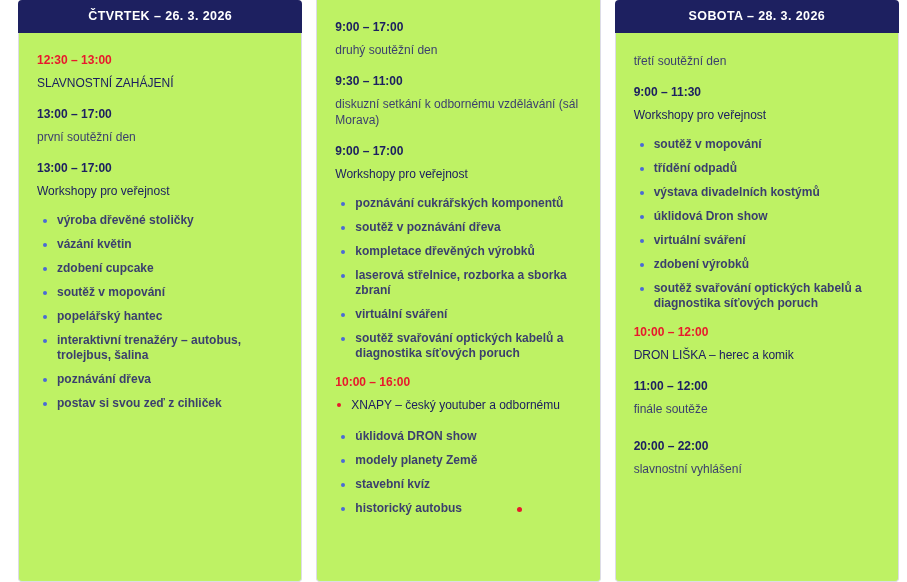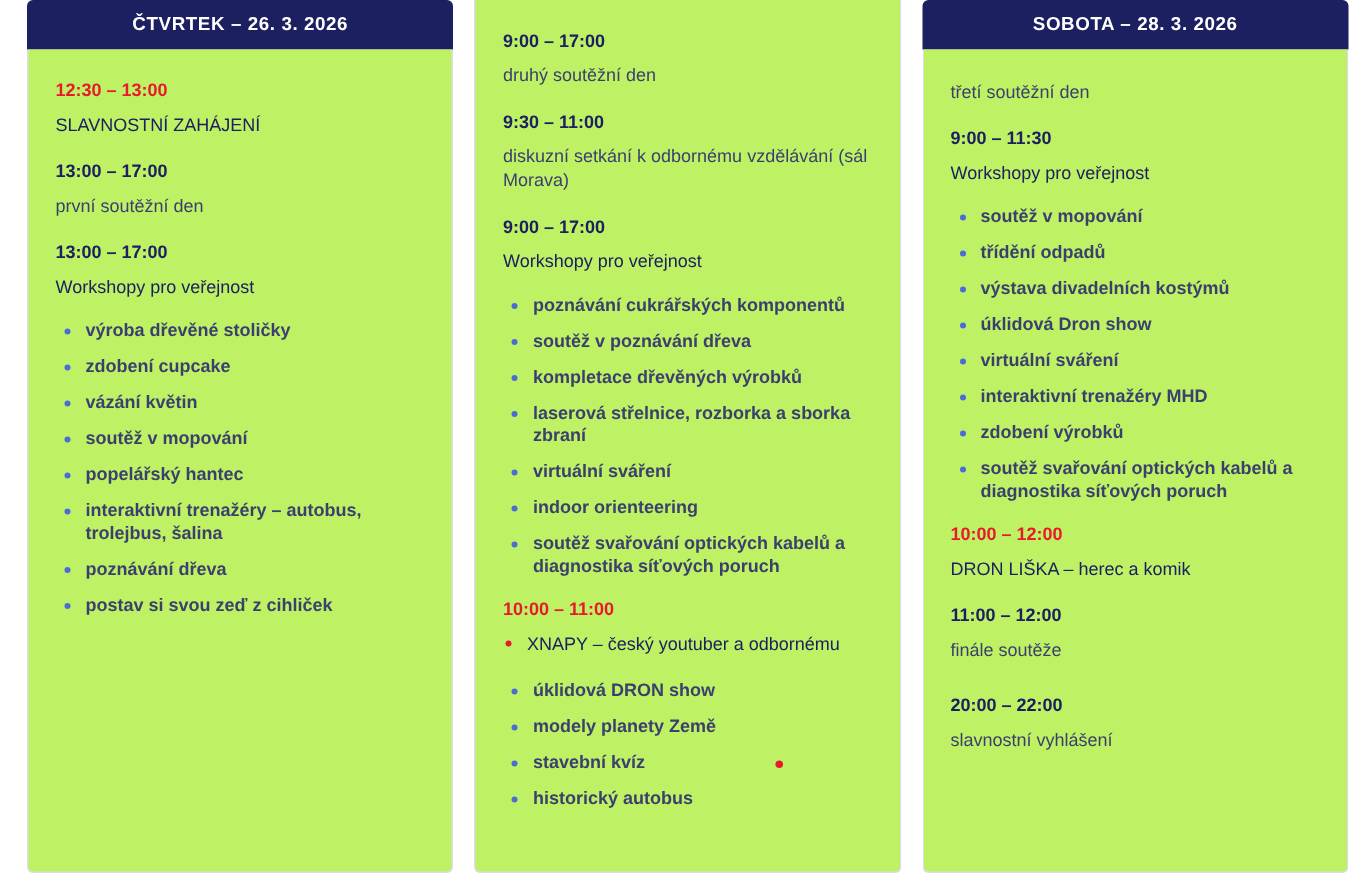--- a/index.html
+++ b/index.html
@@ -142,22 +142,22 @@
       </div>
       <div class="block">
         <div class="time">13:00 – 17:00</div>
         <div class="title plain">první soutěžní den</div>
       </div>
       <div class="block">
         <div class="time">13:00 – 17:00</div>
         <div class="title tight">Workshopy pro veřejnost</div>
         <ul class="items">
           <li>výroba dřevěné stoličky</li>
+          <li>vázání květin</li>
           <li>zdobení cupcake</li>
-          <li>vázání květin</li>
           <li>soutěž v mopování</li>
           <li>popelářský hantec</li>
           <li>interaktivní trenažéry – autobus, trolejbus, šalina</li>
           <li>poznávání dřeva</li>
           <li>postav si svou zeď z cihliček</li>
         </ul>
       </div>
     </div>
   </div>
 
@@ -173,26 +173,25 @@
       </div>
       <div class="block">
         <div class="time">9:00 – 17:00</div>
         <div class="title tight">Workshopy pro veřejnost</div>
         <ul class="items">
           <li>poznávání cukrářských komponentů</li>
           <li>soutěž v poznávání dřeva</li>
           <li>kompletace dřevěných výrobků</li>
           <li>laserová střelnice, rozborka a sborka zbraní</li>
           <li>virtuální sváření</li>
-          <li>indoor orienteering</li>
           <li>soutěž svařování optických kabelů a diagnostika síťových poruch</li>
         </ul>
       </div>
       <div class="block">
-        <div class="time accent">10:00 – 11:00</div>
+        <div class="time accent">10:00 – 16:00</div>
         <div class="title bullet-red">XNAPY – český youtuber a odbornému</div>
         <ul class="items">
           <li>úklidová DRON show</li>
           <li>modely planety Země</li>
           <li>stavební kvíz</li>
           <li>historický autobus</li>
 
         </ul>
       </div>
     </div>
@@ -206,21 +205,20 @@
       </div>
       <div class="block">
         <div class="time">9:00 – 11:30</div>
         <div class="title tight">Workshopy pro veřejnost</div>
         <ul class="items">
           <li>soutěž v mopování</li>
           <li>třídění odpadů</li>
           <li>výstava divadelních kostýmů</li>
           <li>úklidová Dron show</li>
           <li>virtuální sváření</li>
-          <li>interaktivní trenažéry MHD</li>
           <li>zdobení výrobků</li>
           <li>soutěž svařování optických kabelů a diagnostika síťových poruch</li>
         </ul>
       </div>
       <div class="block">
         <div class="time accent">10:00 – 12:00</div>
         <div class="title">DRON LIŠKA – herec a komik</div>
       </div>
       <div class="block">
         <div class="time">11:00 – 12:00</div>

